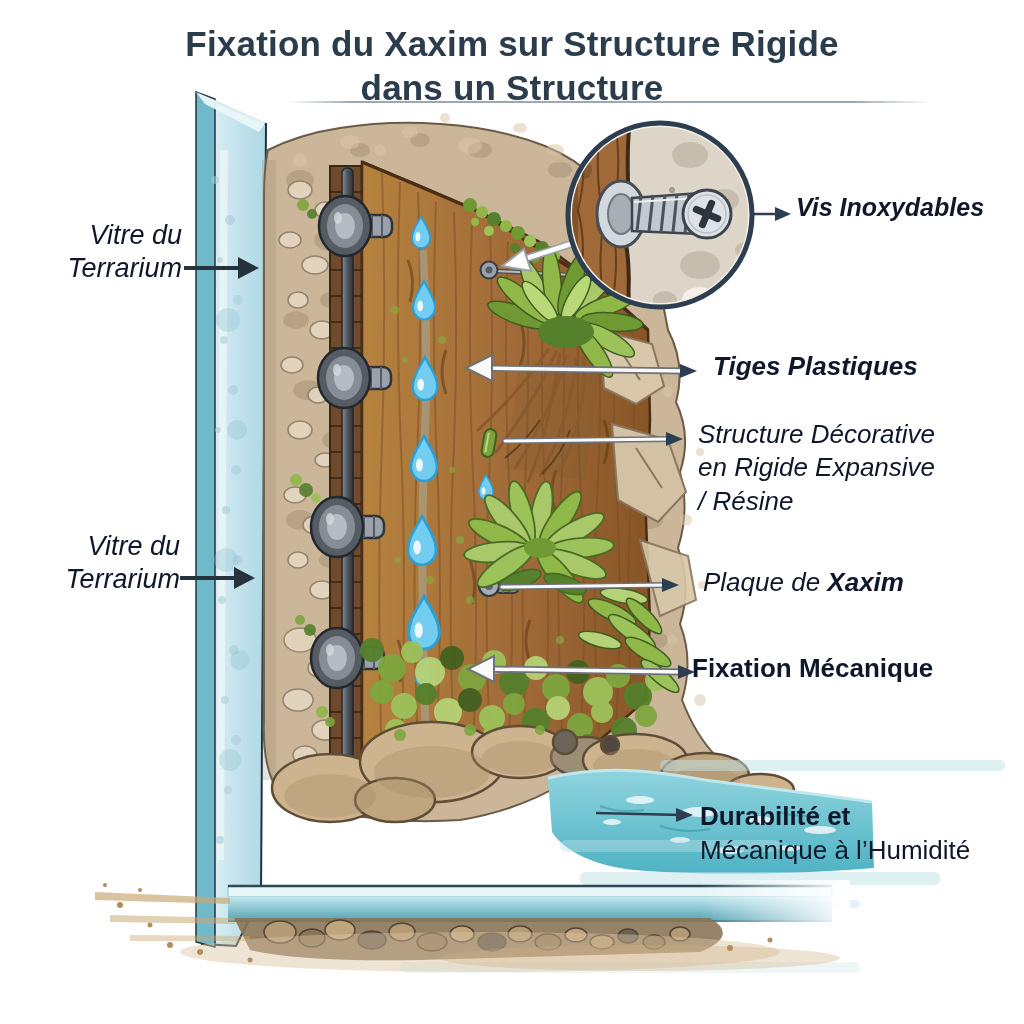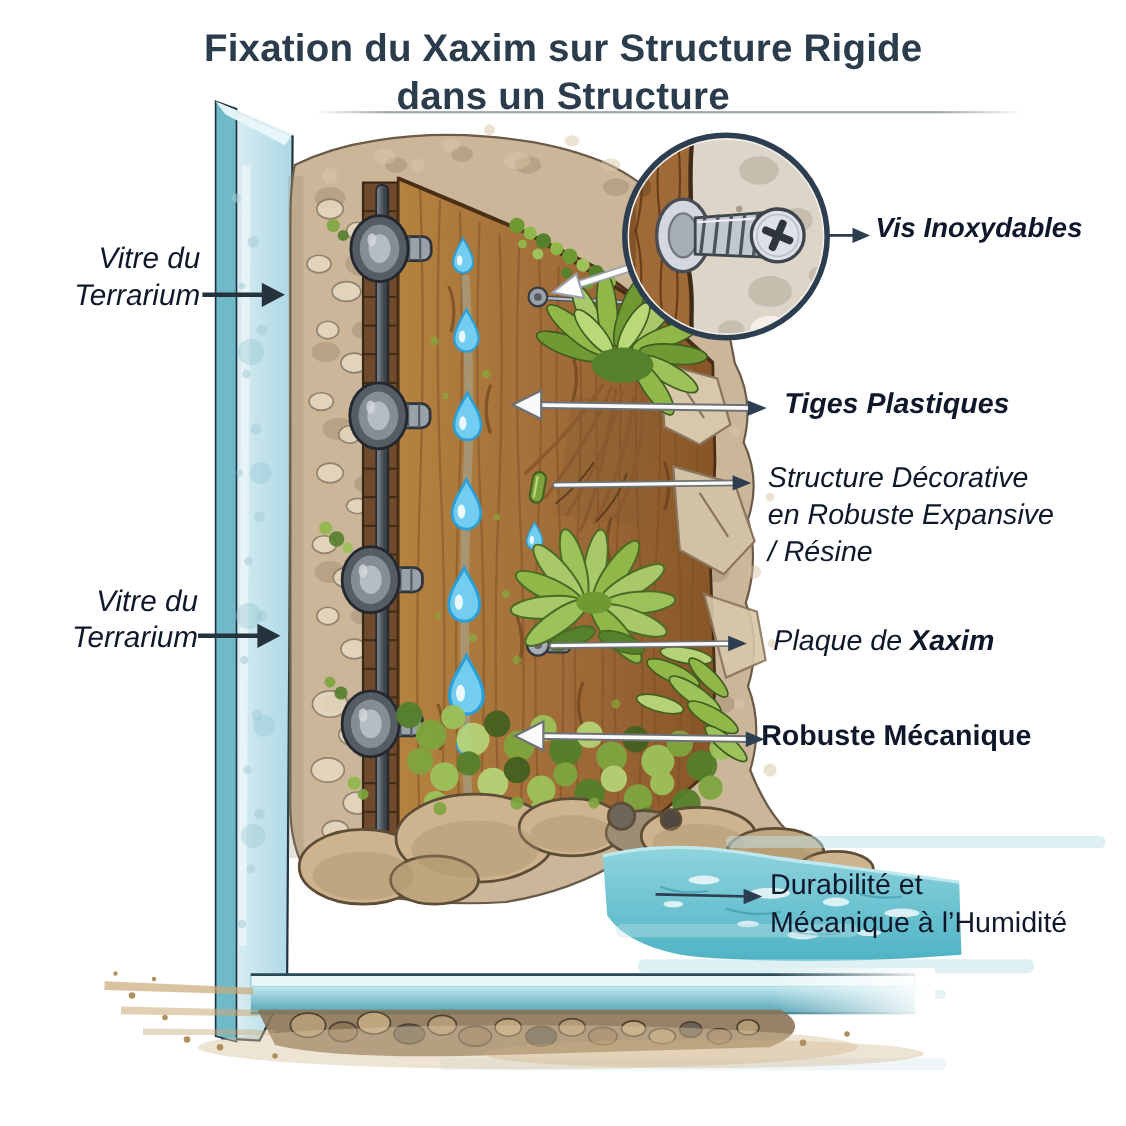--- a/index.html
+++ b/index.html
@@ -14,21 +14,21 @@
   .vitre{font-style:italic;font-size:27px;width:162px;text-align:right;}
   .vitre-top{left:20px;top:219px;}
   .vitre-bottom{left:18px;top:530px;}
   .vis{left:796px;top:192px;font-size:25px;font-weight:bold;font-style:italic;}
   .tiges{left:701px;top:350px;font-size:26px;font-weight:bold;font-style:italic;margin-left:12px;}
   .structure{left:682px;top:418px;font-size:26px;font-style:italic;line-height:1.28;margin-left:16px;}
   .plaque{left:682px;top:566px;font-size:26px;font-style:italic;margin-left:21px;}
   .plaque .em{font-weight:bold;}
   .fixation{left:692px;top:652px;font-size:26px;font-weight:bold;line-height:1.28;}
   .durab{left:700px;top:788px;font-size:26px;line-height:1.3;}
-  .durab .l1{font-weight:normal;}
+  .durab .l1{font-weight:bold;margin-top:12px;}
 </style>
 </head>
 <body>
 
 <div class="stage">
 
 <svg width="1024" height="1024" viewBox="0 0 1024 1024">
   <defs>
     <linearGradient id="gGlass" x1="0" y1="0" x2="1" y2="0">
       <stop offset="0" stop-color="#e6f3f7"></stop>
@@ -680,30 +680,30 @@
   <div>Vitre du</div>
   <div>Terrarium</div>
 </div>
 
 <div class="lbl vis">Vis Inoxydables</div>
 
 <div class="lbl tiges">Tiges Plastiques</div>
 
 <div class="lbl structure">
   <div>Structure Décorative</div>
-  <div>en Robuste Expansive</div>
+  <div>en Rigide Expansive</div>
   <div>/ Résine</div>
 </div>
 
 <div class="lbl plaque">
   <span>Plaque de </span><span class="em">Xaxim</span>
 </div>
 
 <div class="lbl fixation">
-  <div>Robuste Mécanique</div>
+  <div>Fixation Mécanique</div>
 </div>
 
 <div class="lbl durab">
   <div class="l1">Durabilité et</div>
   <div class="l2">Mécanique à l’Humidité</div>
 </div>
 
 </div>
 
 </body></html>

